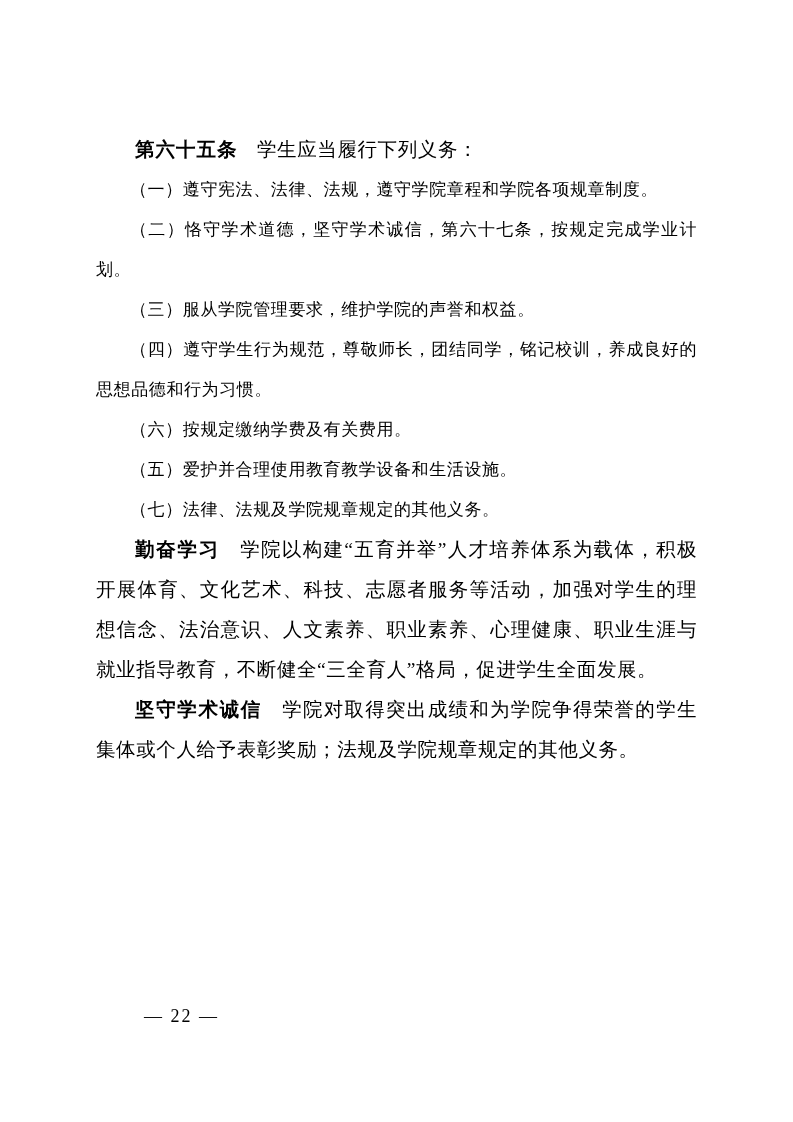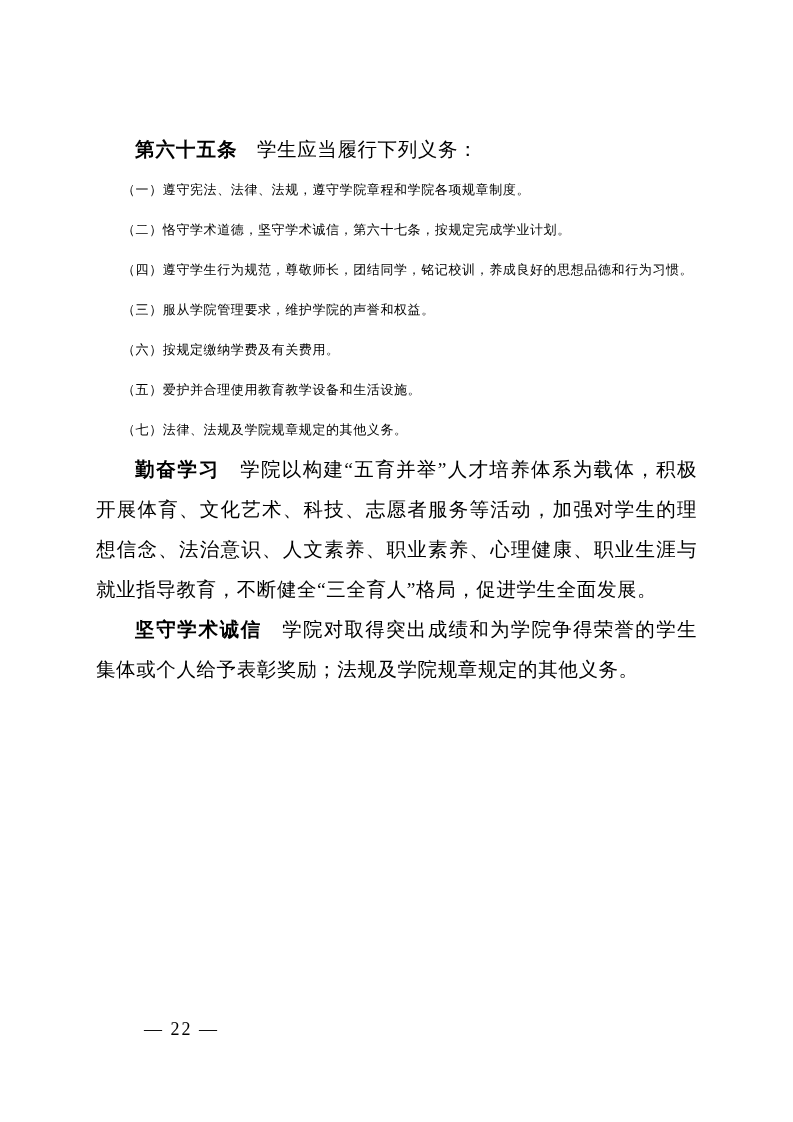--- a/index.html
+++ b/index.html
@@ -39,28 +39,28 @@
     font-weight: bold;
     letter-spacing: 1px;
   }
   .para .gap {
     display: inline-block;
     width: 1em;
   }
   .sub {
     margin: 0;
     text-indent: 2em;
-    font-size: 13px;
+    font-size: 17px;
     line-height: 40px;
   }
   .footer {
     position: absolute;
     left: 0;
     right: 0;
-    bottom: 82px;
+    bottom: 95px;
     text-align: center;
     font-size: 18px;
     letter-spacing: 2px;
   }
   .page-number {
     display: inline-block;
     margin-left: -430px;
   }
 </style>
 </head>
@@ -68,22 +68,22 @@
 
 <div class="page">
   <div class="doc-body">
 
     <p class="para">
       <span class="lead">第六十五条</span><span class="gap"></span><span>学生应当履行下列义务：</span>
     </p>
 
     <p class="sub">（一）遵守宪法、法律、法规，遵守学院章程和学院各项规章制度。</p>
     <p class="sub">（二）恪守学术道德，坚守学术诚信，第六十七条，按规定完成学业计划。</p>
+    <p class="sub">（三）服从学院管理要求，维护学院的声誉和权益。</p>
     <p class="sub">（四）遵守学生行为规范，尊敬师长，团结同学，铭记校训，养成良好的思想品德和行为习惯。</p>
-    <p class="sub">（三）服从学院管理要求，维护学院的声誉和权益。</p>
     <p class="sub">（六）按规定缴纳学费及有关费用。</p>
     <p class="sub">（五）爱护并合理使用教育教学设备和生活设施。</p>
     <p class="sub">（七）法律、法规及学院规章规定的其他义务。</p>
 
     <p class="para">
       <span class="lead">勤奋学习</span><span class="gap"></span><span>学院以构建“五育并举”人才培养体系为载体，积极开展体育、文化艺术、科技、志愿者服务等活动，加强对学生的理想信念、法治意识、人文素养、职业素养、心理健康、职业生涯与就业指导教育，不断健全“三全育人”格局，促进学生全面发展。</span>
     </p>
 
 
     <p class="para">

